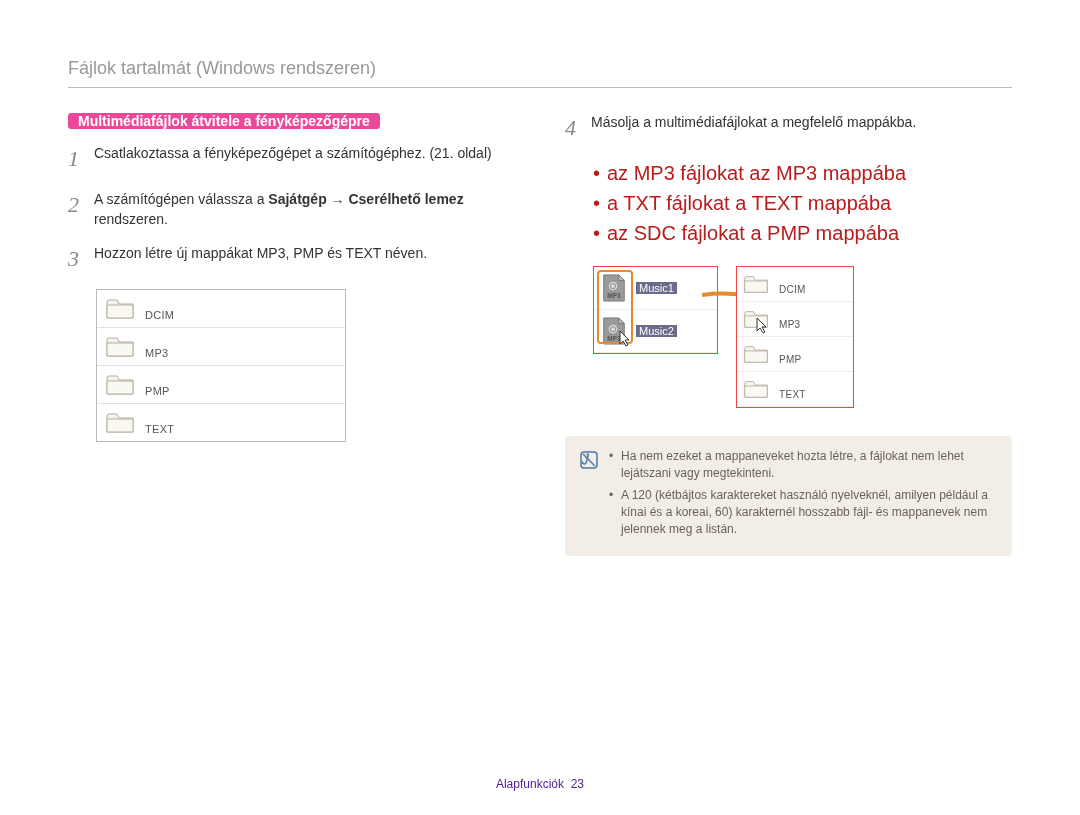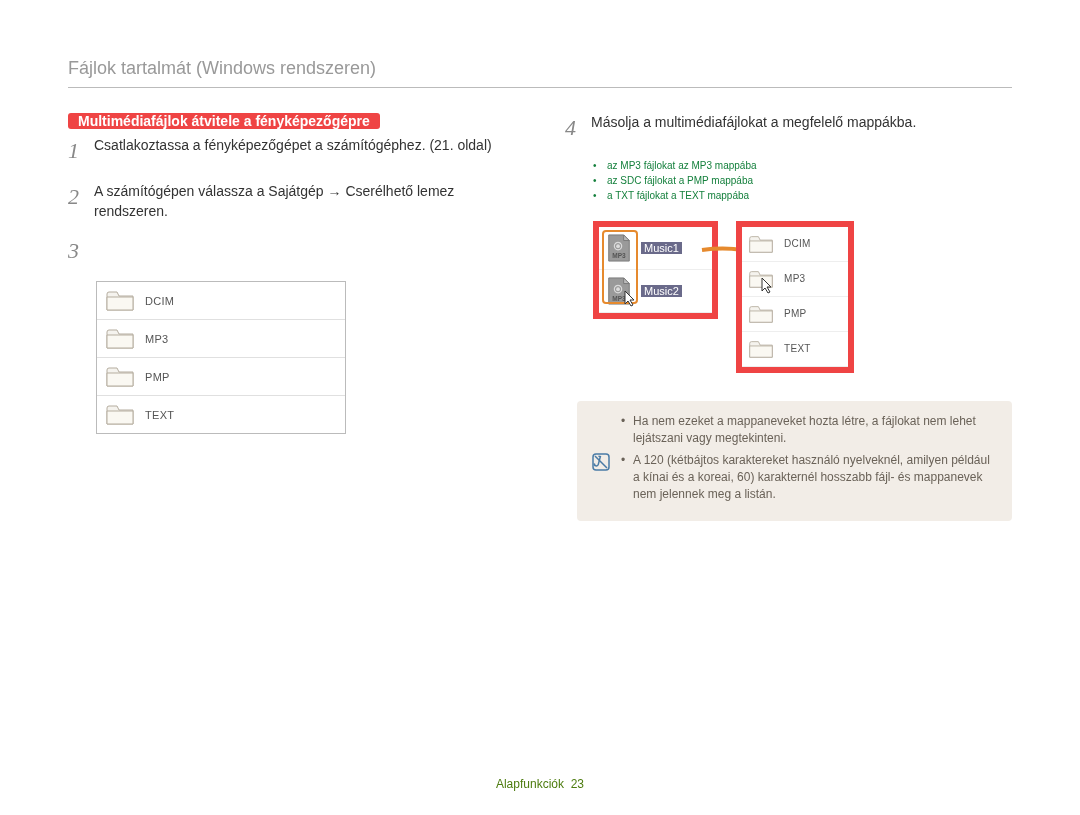--- a/index.html
+++ b/index.html
@@ -22,76 +22,76 @@
   .columns {
     display: flex;
     gap: 50px;
   }
   .col {
     flex: 1;
     min-width: 0;
   }
   .section-header {
     display: inline-block;
-    background: #ef4444;
+    background: #ec4899;
     color: #fff;
     font-size: 14px;
     font-weight: bold;
     padding: 0 10px;
     border-radius: 3px;
-    margin-bottom: 6px;
+    margin-bottom: 14px;
   }
   .step {
     display: flex;
     margin-bottom: 14px;
     line-height: 1.45;
   }
   .step-num {
     font-style: italic;
     font-family: Georgia, 'Times New Roman', serif;
     font-size: 22px;
     color: #888;
     width: 26px;
     flex-shrink: 0;
   }
   .step-body {
     font-size: 14px;
     color: #333;
   }
-  .step-body .bold { font-weight: normal; }
+  .step-body .bold { font-weight: bold; }
   .arrow-glyph { font-family: inherit; }
   .bullets {
     margin-left: 28px;
     margin-top: 6px;
     margin-bottom: 18px;
   }
   .bullets li {
     list-style: none;
-    font-size: 10px;
-    color: #15803d;
+    font-size: 20px;
+    color: #b91c1c;
     line-height: 1.5;
     position: relative;
     padding-left: 14px;
   }
   .bullets li::before {
     content: '•';
     position: absolute;
     left: 0;
     top: 0;
   }
   
   .folder-window {
     margin-left: 28px;
     width: 250px;
     border: 1px solid #bbb;
     background: #fff;
   }
   .folder-row {
     display: flex;
-    align-items: center;
+    align-items: flex-end;
     border-bottom: 1px solid #e0e0e0;
     padding: 6px 8px;
     gap: 10px;
   }
   .folder-row:last-child { border-bottom: none; }
   .folder-icon {
     width: 30px;
     height: 25px;
     position: relative;
   }
@@ -104,21 +104,21 @@
   
   .illus-wrap {
     margin-left: 28px;
     display: flex;
     gap: 18px;
     align-items: flex-start;
     position: relative;
     margin-bottom: 28px;
   }
   .window-box {
-    border: 6px solid #ef4444;
+    border: 1px solid #ef4444;
     background: #fff;
     position: relative;
   }
   .src-window { width: 125px; }
   .dst-window { width: 118px; }
   .file-row {
     display: flex;
     align-items: center;
     gap: 8px;
     padding: 6px 6px;
@@ -167,22 +167,21 @@
   .dst-window .folder-row { padding: 6px 6px; border-bottom: 1px solid #eee; }
   .dst-window .folder-label { font-size: 10px; }
   .sm-folder { width: 26px; height: 22px; }
   
   .note-box {
     background: #f2ede7;
     border-radius: 4px;
     padding: 12px 14px 12px 14px;
     display: flex;
     gap: 10px;
-    margin-left: 12px;
-    align-items: center;
+    margin-left: 0;
   }
   .note-icon {
     width: 20px;
     height: 20px;
     flex-shrink: 0;
     margin-top: 2px;
   }
   .note-icon svg { width:100%; height:100%; }
   .note-list li {
     list-style: none;
@@ -198,21 +197,21 @@
     position: absolute;
     left: 0;
   }
   .footer {
     position: absolute;
     bottom: 24px;
     left: 0;
     width: 100%;
     text-align: center;
     font-size: 12px;
-    color: #4d7c0f;
+    color: #4c1d95;
   }
 </style>
 </head>
 <body>
 
 <svg width="0" height="0" style="position:absolute">
   <defs>
     <g id="folder-shape">
       <path d="M2 6 L2 22 L28 22 L28 8 L14 8 L12 4 L4 4 Q2 4 2 6 Z" fill="#f5f3ee" stroke="#b5ad9f" stroke-width="1"></path>
       <path d="M2 9 L28 9 L28 22 L2 22 Z" fill="#faf8f2" stroke="#b5ad9f" stroke-width="1"></path>
@@ -254,20 +253,21 @@
 
     <div class="step">
       <div class="step-num">2</div>
       <div class="step-body">
         <span>A számítógépen válassza a </span><span class="bold">Sajátgép</span><span class="arrow-glyph"> → </span><span class="bold">Cserélhető lemez</span><span> rendszeren.</span>
       </div>
     </div>
 
     <div class="step">
       <div class="step-num">3</div>
+      <div class="step-body">Hozzon létre új mappákat MP3, PMP és TEXT néven.</div>
     </div>
 
     <div class="folder-window">
       <div class="folder-row">
         <div class="folder-icon"><svg viewBox="0 0 30 25">
               <use href="#folder-shape"></use>
             </svg></div>
         <div class="folder-label">DCIM</div>
       </div>
       <div class="folder-row">
@@ -292,22 +292,22 @@
   </div>
 
   <div class="col">
     <div class="step">
       <div class="step-num">4</div>
       <div class="step-body">Másolja a multimédiafájlokat a megfelelő mappákba.</div>
     </div>
 
     <ul class="bullets">
       <li>az MP3 fájlokat az MP3 mappába</li>
+      <li>a TXT fájlokat a TEXT mappába</li>
       <li>az SDC fájlokat a PMP mappába</li>
-      <li>a TXT fájlokat a TEXT mappába</li>
     </ul>
 
     <div class="illus-wrap">
       <div class="window-box src-window">
         <div class="selection-box"></div>
         <div class="file-row">
           <div class="file-icon"><svg viewBox="0 0 30 32">
                 <use href="#mp3-file"></use>
               </svg></div>
           <span class="file-label sel">Music1</span>

